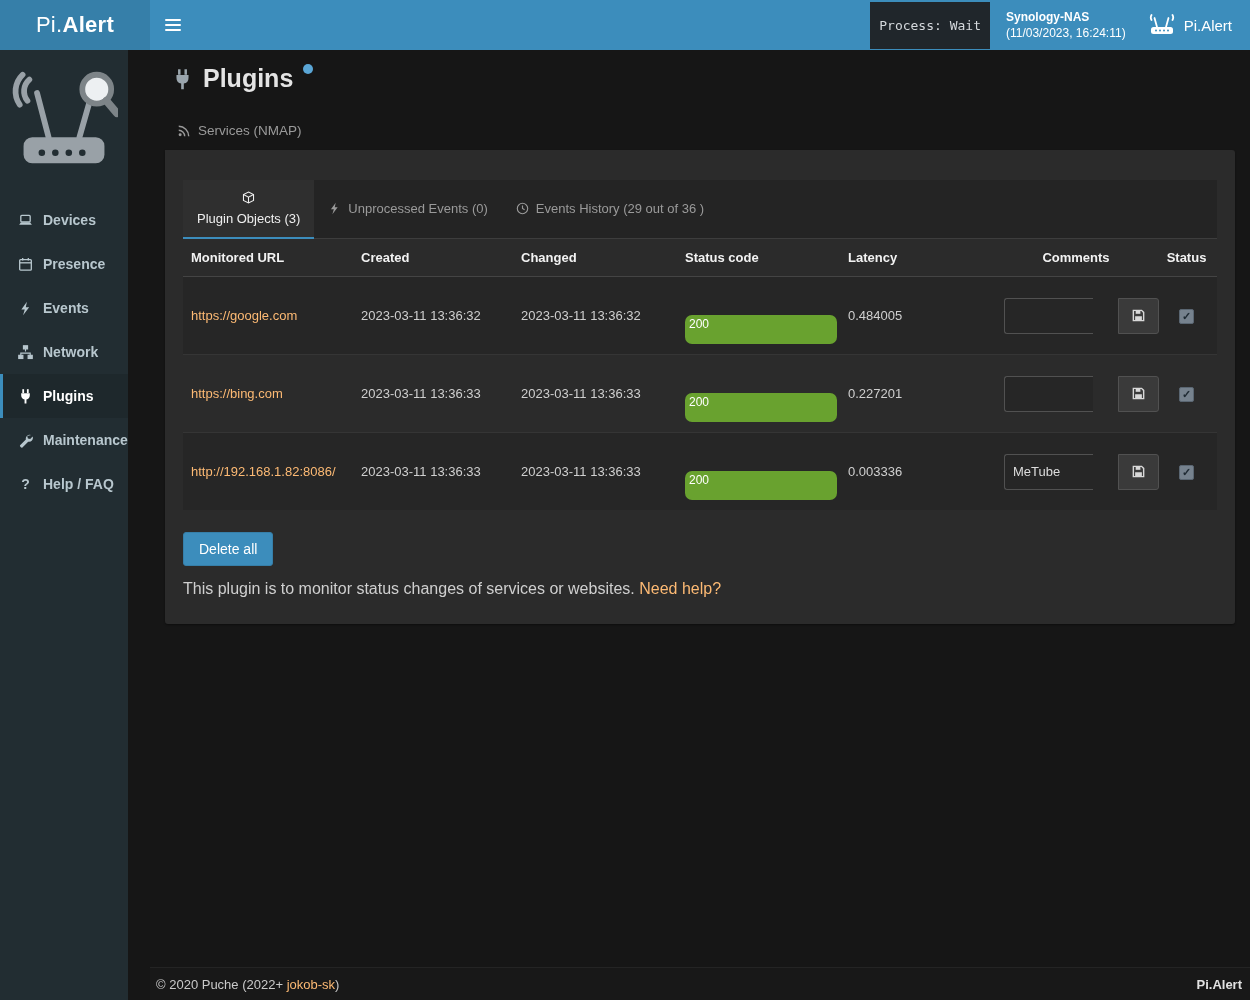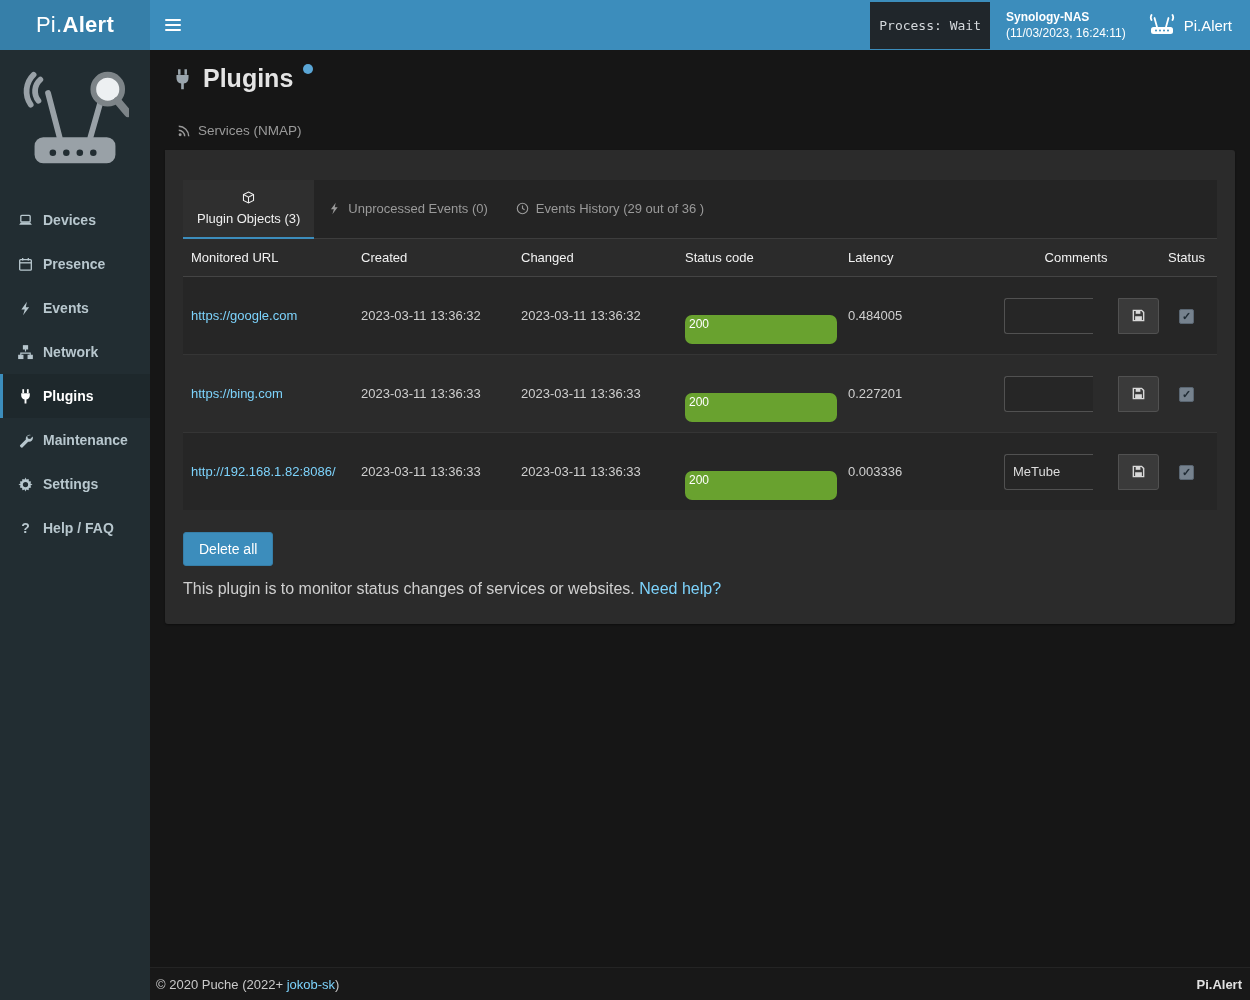--- a/index.html
+++ b/index.html
@@ -16,21 +16,21 @@
   .hamburger { background:none; border:none; width:46px; height:50px; display:flex; flex-direction:column; justify-content:center; align-items:center; gap:3px; cursor:pointer; }
   .hamburger .bar { width:16px; height:2px; background:#fff; border-radius:1px; }
   .topbar-right { margin-left:auto; display:flex; align-items:center; gap:16px; padding-right:12px; }
   .process-badge { font-family:"DejaVu Sans Mono", monospace; font-size:13px; background:#20262b; color:#d5d9dd; padding:16px 9px; border-radius:0; }
   .host-block { text-align:left; color:#fff; line-height:1.35; }
   .host-name { font-size:12px; font-weight:bold; }
   .host-time { font-size:12px; }
   .app-chip { display:flex; align-items:center; gap:8px; color:#fff; font-size:15px; cursor:pointer; padding:0 6px; }
   .app-chip svg { display:block; }
   
-  .sidebar { position:absolute; top:50px; left:0; width:150px; bottom:0; background:#222d32; z-index:4; }
+  .sidebar { position:absolute; top:50px; left:0; width:128px; bottom:0; background:#222d32; z-index:4; }
   .logo { display:flex; justify-content:center; padding:18px 0 26px 0; }
   .nav-item { display:flex; align-items:center; gap:9px; height:44px; padding-left:14px; color:#b8c7ce; font-size:14px; font-weight:bold; cursor:pointer; border-left:3px solid transparent; }
   .nav-item.active { background:#1e282c; color:#fff; border-left-color:#3c8dbc; }
   .nav-icon { width:17px; display:flex; justify-content:center; }
   .nav-icon svg { width:15px; height:15px; }
   .q-glyph { font-size:14px; font-weight:bold; }
   
   .content { position:absolute; top:50px; left:150px; right:0; bottom:33px; background:#161616; overflow:hidden; }
   .page-header { display:flex; align-items:flex-start; gap:10px; padding:16px 15px 12px 22px; }
   .page-header h1 { font-size:25px; font-weight:bold; color:#e4e4e4; line-height:1; }
@@ -42,26 +42,26 @@
   .outer-tab.active { background:#2b2b2b; color:#efefef; border-top-color:#3c8dbc; border-radius:2px 2px 0 0; }
   .outer-tab svg { width:14px; height:14px; }
   
   .panel { margin:0 15px; background:#2b2b2b; border-radius:0 3px 3px 3px; padding:30px 18px 26px 18px; box-shadow:0 1px 2px rgba(0,0,0,.4); }
   .inner-tabs { display:flex; background:#242424; border-bottom:1px solid #3d3d3d; }
   .inner-tab { display:flex; align-items:center; gap:7px; padding:11px 14px; font-size:13px; color:#9a9a9a; cursor:pointer; border-bottom:2px solid transparent; margin-bottom:-1px; }
   .inner-tab.active { background:#2f2f2f; color:#efefef; border-bottom-color:#3c8dbc;flex-direction:column; }
   .inner-tab svg { width:13px; height:13px; }
   
   table { width:100%; border-collapse:collapse; font-size:13px; table-layout:fixed; }
-  thead th { text-align:left; font-weight:normal; color:#f2f2f2; padding:11px 8px; border-bottom:1px solid #444; font-size:13px; }
+  thead th { text-align:left; font-weight:bold; color:#f2f2f2; padding:11px 8px; border-bottom:1px solid #444; font-size:13px; }
   thead th.c { text-align:center; }
   tbody td { padding:10px 8px; vertical-align:middle; border-top:1px solid #353535; color:#cfcfcf; }
   tbody tr:nth-child(odd) { background:#262626; }
   td.c { text-align:center; }
-  a.url-link, a.text-link { color:#7dd3fc; text-decoration:none; cursor:pointer; }
+  a.url-link, a.text-link { color:#fdba74; text-decoration:none; cursor:pointer; }
   .status-bar { width:152px; height:29px; background:#69a22f; color:#fff; font-size:12px; line-height:19px; padding-left:4px; border-radius:7px;margin-top:28px; }
   .input-group { display:flex; width:155px;gap:25px; }
   .input-group input { flex:1; min-width:0; height:36px; background:#262626; border:1px solid #515151; border-right:none; border-radius:3px 0 0 3px; color:#ddd; font-size:13px; padding:0 8px; font-family:"Liberation Sans", sans-serif; }
   .save-btn { width:41px; height:36px; background:#3a3a3a; border:1px solid #515151; border-radius:0 3px 3px 0; color:#d8d8d8; display:flex; align-items:center; justify-content:center; cursor:pointer; }
   .save-btn svg { width:15px; height:15px; }
   .checkbox { width:15px; height:15px; border-radius:2px; background:#76828e; border:1px solid #5a6672; display:inline-flex; align-items:center; justify-content:center; cursor:pointer; }
   .checkbox::after { content:""; }
   .checkbox.checked::after { content:"✓"; font-size:11px; font-weight:bold; color:#1f2a33; line-height:1; }
   
   .btn-primary { margin:22px 0 0 0; background:#3c8dbc; border:1px solid #367fa9; color:#fff; font-size:14px; padding:8px 15px; border-radius:3px; cursor:pointer; font-family:"Liberation Sans", sans-serif; }
@@ -179,28 +179,20 @@
       </span>
       <span>Plugins</span>
     </div>
     <div class="nav-item">
       <span class="nav-icon">
         <svg viewBox="0 0 16 16">
             <path d="M13.9 2.1a4.1 4.1 0 0 0-5.5 4.7L3 12.2a1.8 1.8 0 1 0 2.5 2.5l5.4-5.4a4.1 4.1 0 0 0 4.7-5.5L13 6.4l-2.5-.6-.6-2.5z" fill="currentColor"></path>
           </svg>
       </span>
       <span>Maintenance</span>
-    </div>
-    <div class="nav-item">
-      <span class="nav-icon">
-        <svg viewBox="0 0 16 16">
-            <path fill-rule="evenodd" d="M8 .5l1 2.2 2.3-.7.3 2.4 2.4.3-.7 2.3L15.5 8l-2.2 1 .7 2.3-2.4.3-.3 2.4-2.3-.7-1 2.2-1-2.2-2.3.7-.3-2.4-2.4-.3.7-2.3L.5 8l2.2-1-.7-2.3 2.4-.3.3-2.4 2.3.7zM8 5.2A2.8 2.8 0 1 0 8 10.8 2.8 2.8 0 0 0 8 5.2z" fill="currentColor"></path>
-          </svg>
-      </span>
-      <span>Settings</span>
     </div>
     <div class="nav-item">
       <span class="nav-icon">
           <span class="q-glyph">?</span>
         </span>
       <span>Help / FAQ</span>
     </div>
   </nav>
 </aside>
 

